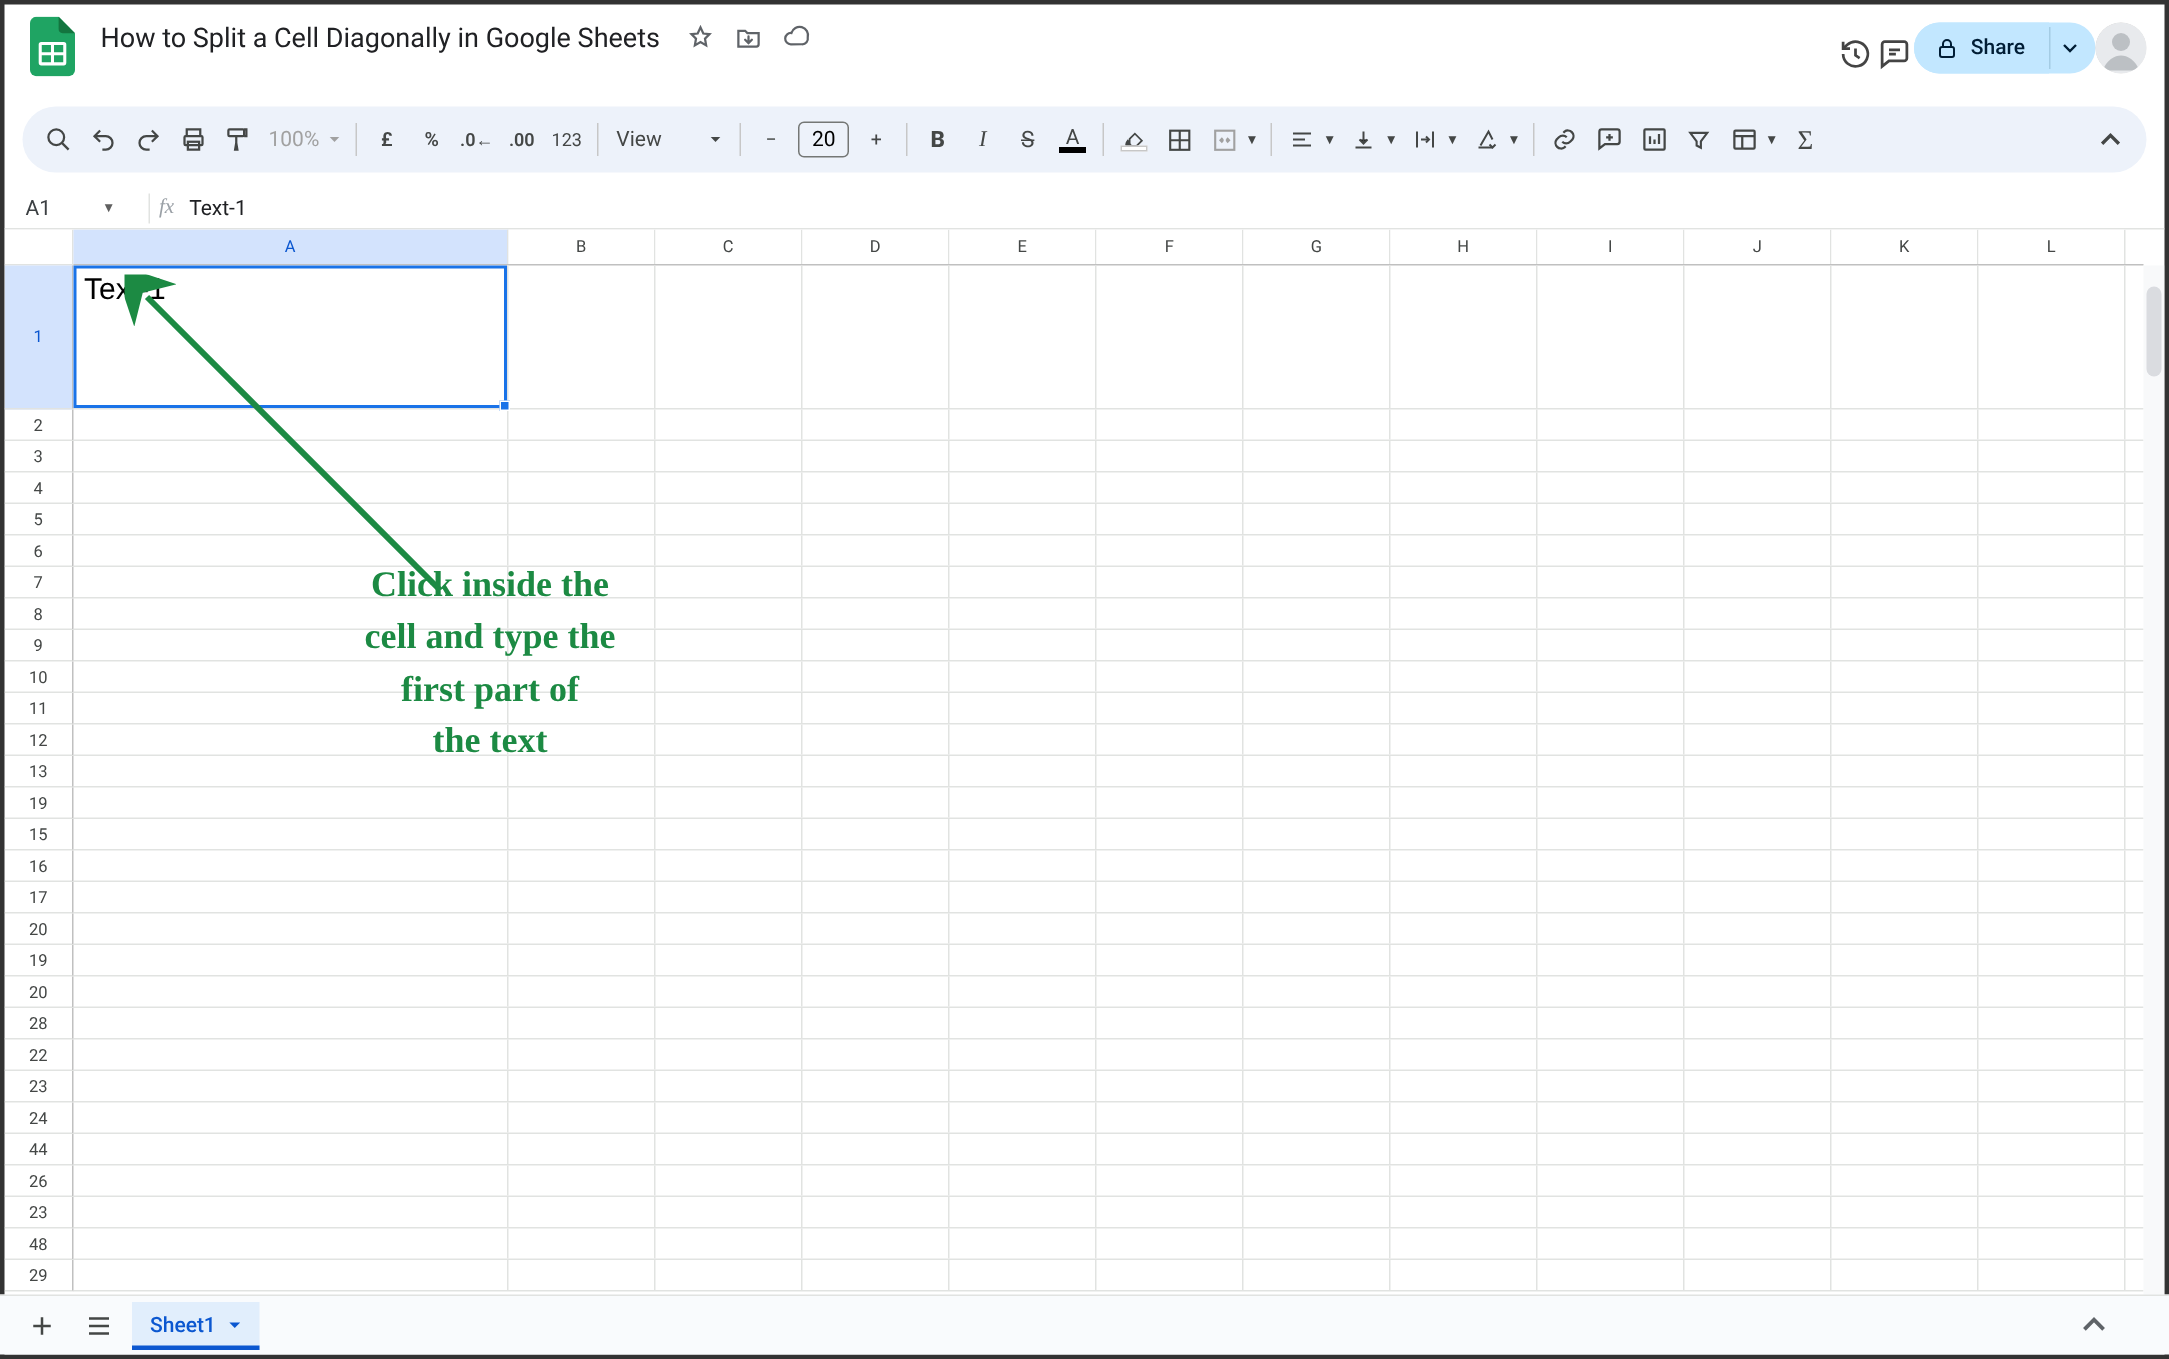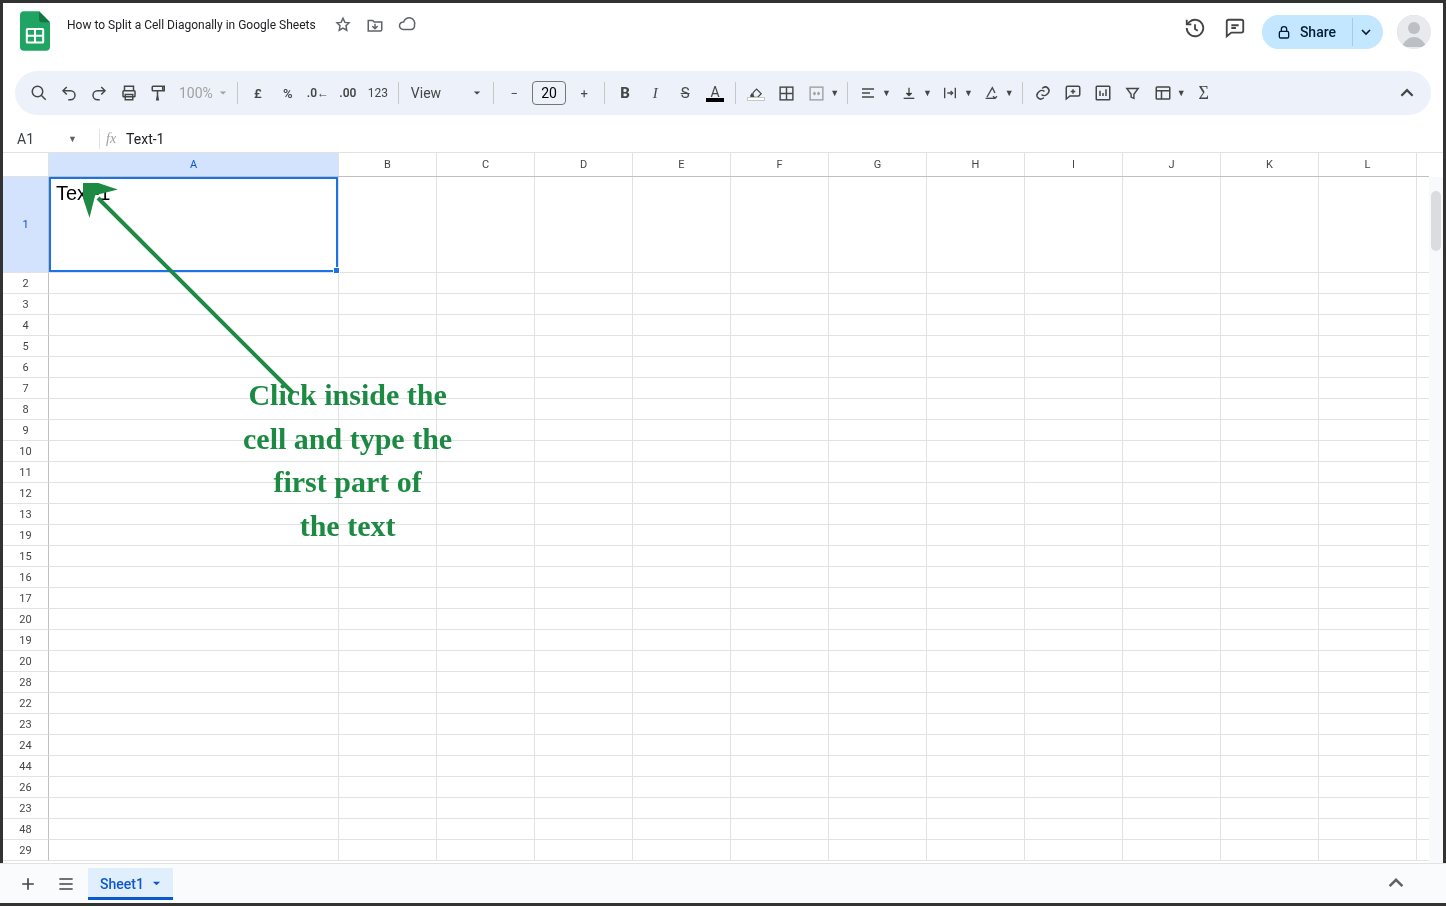--- a/index.html
+++ b/index.html
@@ -10,25 +10,25 @@
   height: 906px;
   overflow: hidden;
   border: 3px solid #333;
 }
 
 .titlebar { display: flex; align-items: flex-start; padding: 8px 12px 0 12px; height: 64px; }
 .logo { width: 40px; height: 40px; display:flex; align-items:center; justify-content:center; margin-right:6px; }
 .logo svg { width: 30px; height: 40px; }
 .title-area { flex: 1; }
 .doc-title-row { display:flex; align-items:center; gap: 10px; height: 28px;}
-.doc-title { font-size: 12px; color:#202124; padding: 1px 6px; border-radius:4px;}
+.doc-title { font-size: 18px; color:#202124; padding: 1px 6px; border-radius:4px;}
 .title-icon { color:#5f6368; display:flex; align-items:center; justify-content:center; width:22px; height:22px; }
 .menus { display:flex; gap: 2px; margin-top:2px; }
 .menu-item { font-size:14px; color:#202124; padding: 4px 7px; border-radius:4px; cursor:pointer;}
-.right-controls { display:flex; align-items:flex-start; gap:14px; padding-top:4px;}
+.right-controls { display:flex; align-items:flex-end; gap:0; padding-top:4px;}
 .hdr-icon { width:26px; height:26px; color:#444; display:flex; align-items:center; justify-content:center; border-radius:50%;}
 .share-btn { background:#c2e7ff; border-radius: 40px 0 0 40px; padding: 9px 16px 9px 14px; display:flex; align-items:center; gap:8px; font-size:14px; font-weight:500; color:#001d35;}
 .share-group { display:flex; align-items:center; background:#c2e7ff; border-radius:40px; }
 .share-caret { padding: 9px 12px 9px 8px; border-left: 1px solid #a4cce4; display:flex; align-items:center;}
 .avatar { width:34px; height:34px; border-radius:50%; background: linear-gradient(135deg,#ccc,#eee); display:flex; align-items:center; justify-content:center; overflow:hidden;}
 .avatar svg{width:34px;height:34px;}
 
 
 .toolbar-wrap { padding: 4px 12px 0 12px; }
 .toolbar { background:#edf2fa; border-radius: 24px; height: 44px; display:flex; align-items:center; padding: 0 10px; gap:2px;}
@@ -67,21 +67,21 @@
 .row { display:flex; border-bottom:1px solid #e1e3e1;}
 .cell { border-right:1px solid #e1e3e1;}
 .selected-cell { position:absolute; border:2px solid #1a73e8; background:#fff; font-size:20px; font-family:Arial,sans-serif; padding:3px 5px;}
 .sel-handle{position:absolute;right:-4px;bottom:-4px;width:7px;height:7px;background:#1a73e8;border:1px solid #fff;}
 .vscroll{position:absolute;right:0;top:24px;width:14px;bottom:0;background:#f8f9fa;}
 .vscroll-track{position:absolute;top:14px;bottom:0;left:0;right:0;}
 .vscroll-thumb{position:absolute;top:0;left:2px;right:2px;height:60px;background:#dadce0;border-radius:5px;}
 
 
 .annotation-arrow { position:absolute; pointer-events:none; }
-.annotation-text { position:absolute; font-family:'Comic Sans MS','Segoe Script',cursive; color:#1c8a43; font-size:30px; font-weight:600; line-height:1.45; text-align:center; pointer-events:none; white-space:nowrap;}
+.annotation-text { position:absolute; font-family:'Comic Sans MS','Segoe Script',cursive; color:#1c8a43; font-size:24px; font-weight:600; line-height:1.45; text-align:center; pointer-events:none; white-space:nowrap;}
 
 
 .sheet-tabs { position:absolute; left:0; right:0; bottom:3px; height:40px; background:#f9fbfd; border-top:1px solid #e1e3e1; display:flex; align-items:center; padding:0 12px; gap:6px;}
 .st-btn{width:32px;height:32px;display:flex;align-items:center;justify-content:center;color:#444746;border-radius:4px;}
 .sheet-tab{background:#e1eefc;color:#0b57d0;padding:8px 12px;border-radius:0;display:flex;align-items:center;gap:8px;font-size:14px;font-weight:500;position:relative;}
 .sheet-tab::after{content:"";position:absolute;left:0;right:0;bottom:0;height:3px;background:#0b57d0;}
 .explore{position:absolute;right:38px;bottom:8px;width:24px;height:24px;color:#5f6368;display:flex;align-items:center;justify-content:center;}
 
 svg { display:block; }
 </style>

